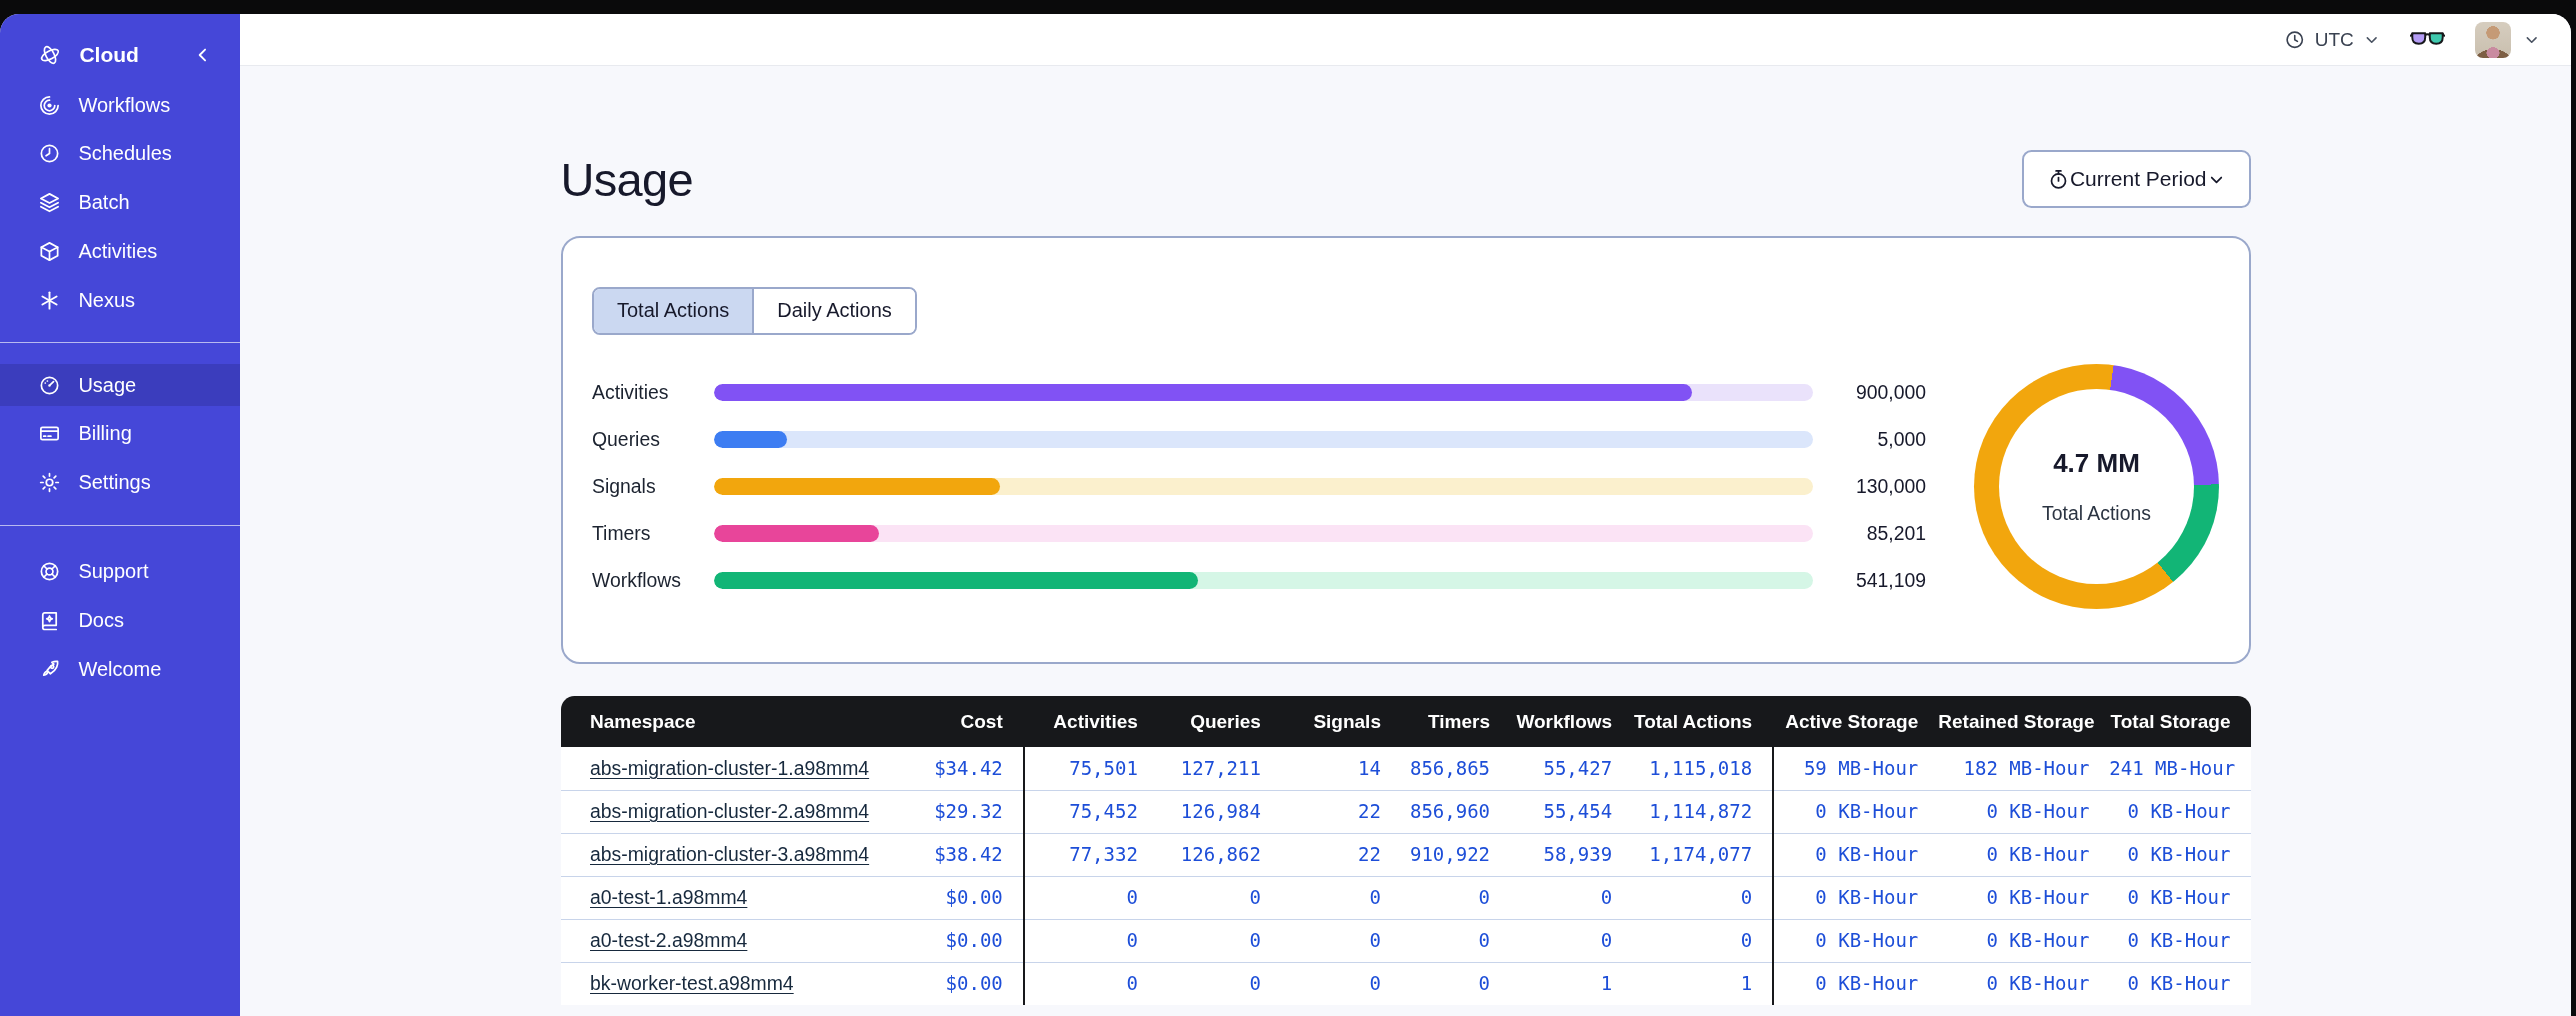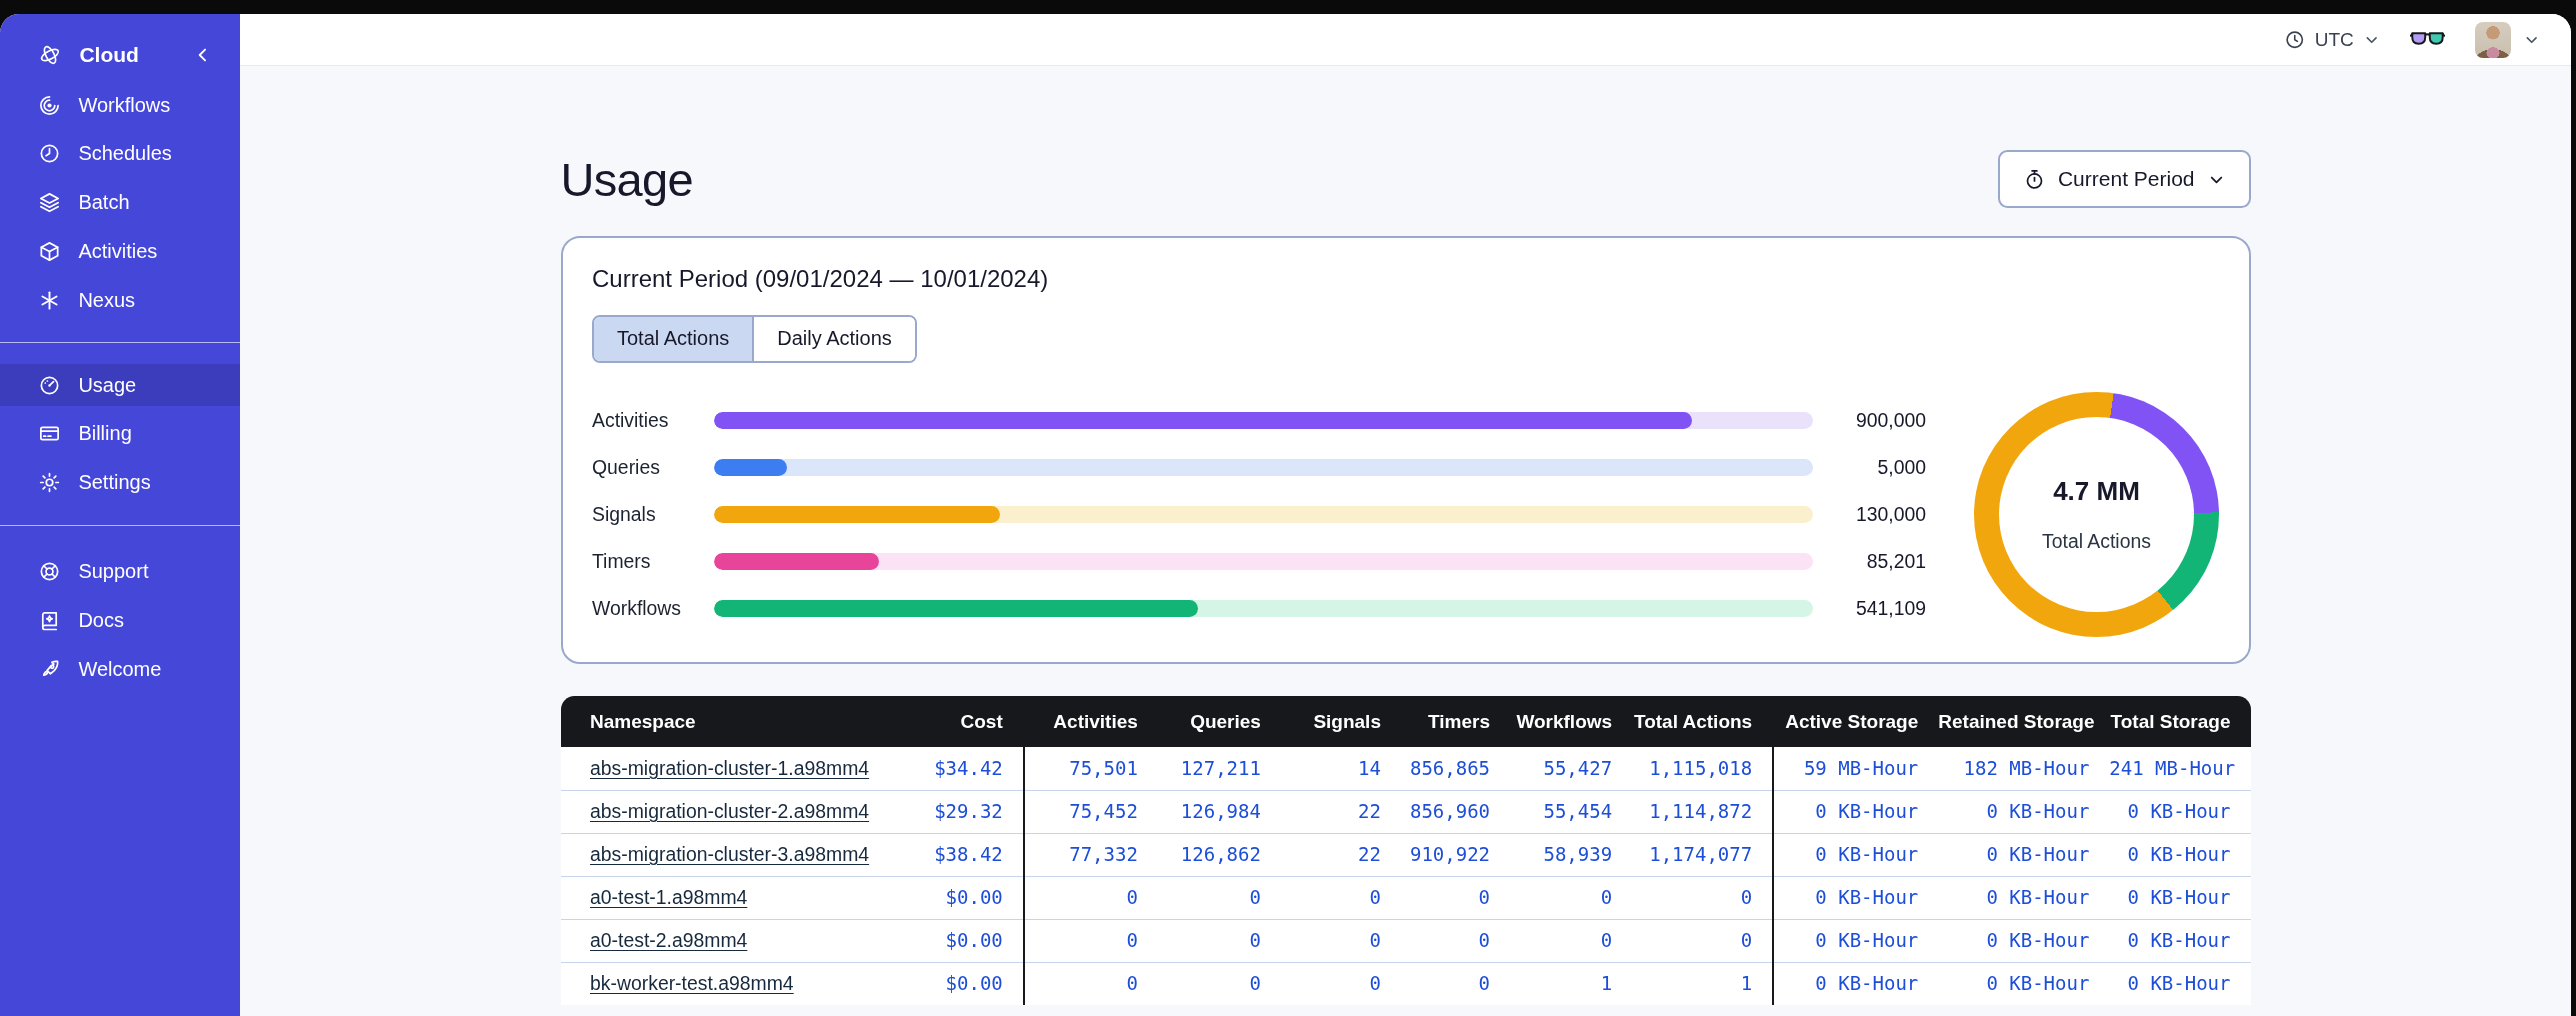--- a/index.html
+++ b/index.html
@@ -43,21 +43,21 @@
       radial-gradient(ellipse 30% 26% at 50% 86%, #c98ba0 0 60%, rgba(0,0,0,0) 61%),
       radial-gradient(ellipse 78% 52% at 50% 108%, #7d5f44 0 62%, rgba(0,0,0,0) 63%),
       linear-gradient(180deg,#d6cdbf 0,#c9bfae 100%);
   }
 
   .content { flex:1; overflow:hidden; }
   .container { width:1690px; margin:0 auto; }
 
   .page-head { margin-top:84px; display:flex; align-items:center; justify-content:space-between; }
   .page-title { font-size:47px; font-weight:500; color:#17192b; letter-spacing:-0.7px; }
-  .period-btn { height:58px; padding:0 23px; display:flex; align-items:center; gap:12px;
+  .period-btn { height:58px; padding:0 23px; display:flex; align-items:center; gap:0;
     background:#fff; border:2px solid #9aa8cb; border-radius:9.4px; font-size:21px;
     font-weight:500; color:#17192b; cursor:pointer; font-family:inherit; }
   .period-btn svg { width:23px; height:23px; }
   .period-btn .chev svg { width:19px; height:19px; color:#17192b; }
 
   
   .card { margin-top:28px; background:#fff; border:2px solid #9aa8cb; border-radius:19px;
     padding:27px 29.5px 24px; height:428px; }
   .card-title { font-size:24px; font-weight:500; color:#17192b; }
   .tabs { margin-top:21.5px; display:inline-flex; border:2px solid #9aa8cb; border-radius:8px;
@@ -291,21 +291,20 @@
             <span>Current Period</span>
             <span class="chev">
                 <svg viewBox="0 0 24 24" fill="none" stroke="currentColor" stroke-linecap="round" stroke-linejoin="round" stroke-width="2.2">
                   <path d="M6 9.5l6 6 6-6"></path>
                 </svg>
               </span>
           </button>
         </div>
 
         <section class="card">
-          <h2 class="card-title">Current Period (09/01/2024 — 10/01/2024)</h2>
           <div class="tabs">
               <button class="tab active">Total Actions</button>
               <button class="tab">Daily Actions</button>
             </div>
           <div class="chart-row">
             <div class="bars">
                 <div class="bar-row">
                   <span class="bar-label">Activities</span>
                   <span class="bar-track" style="background:#EAE2FB">
                     <span class="bar-fill" style="width:89%;background:#8152F4"></span>

